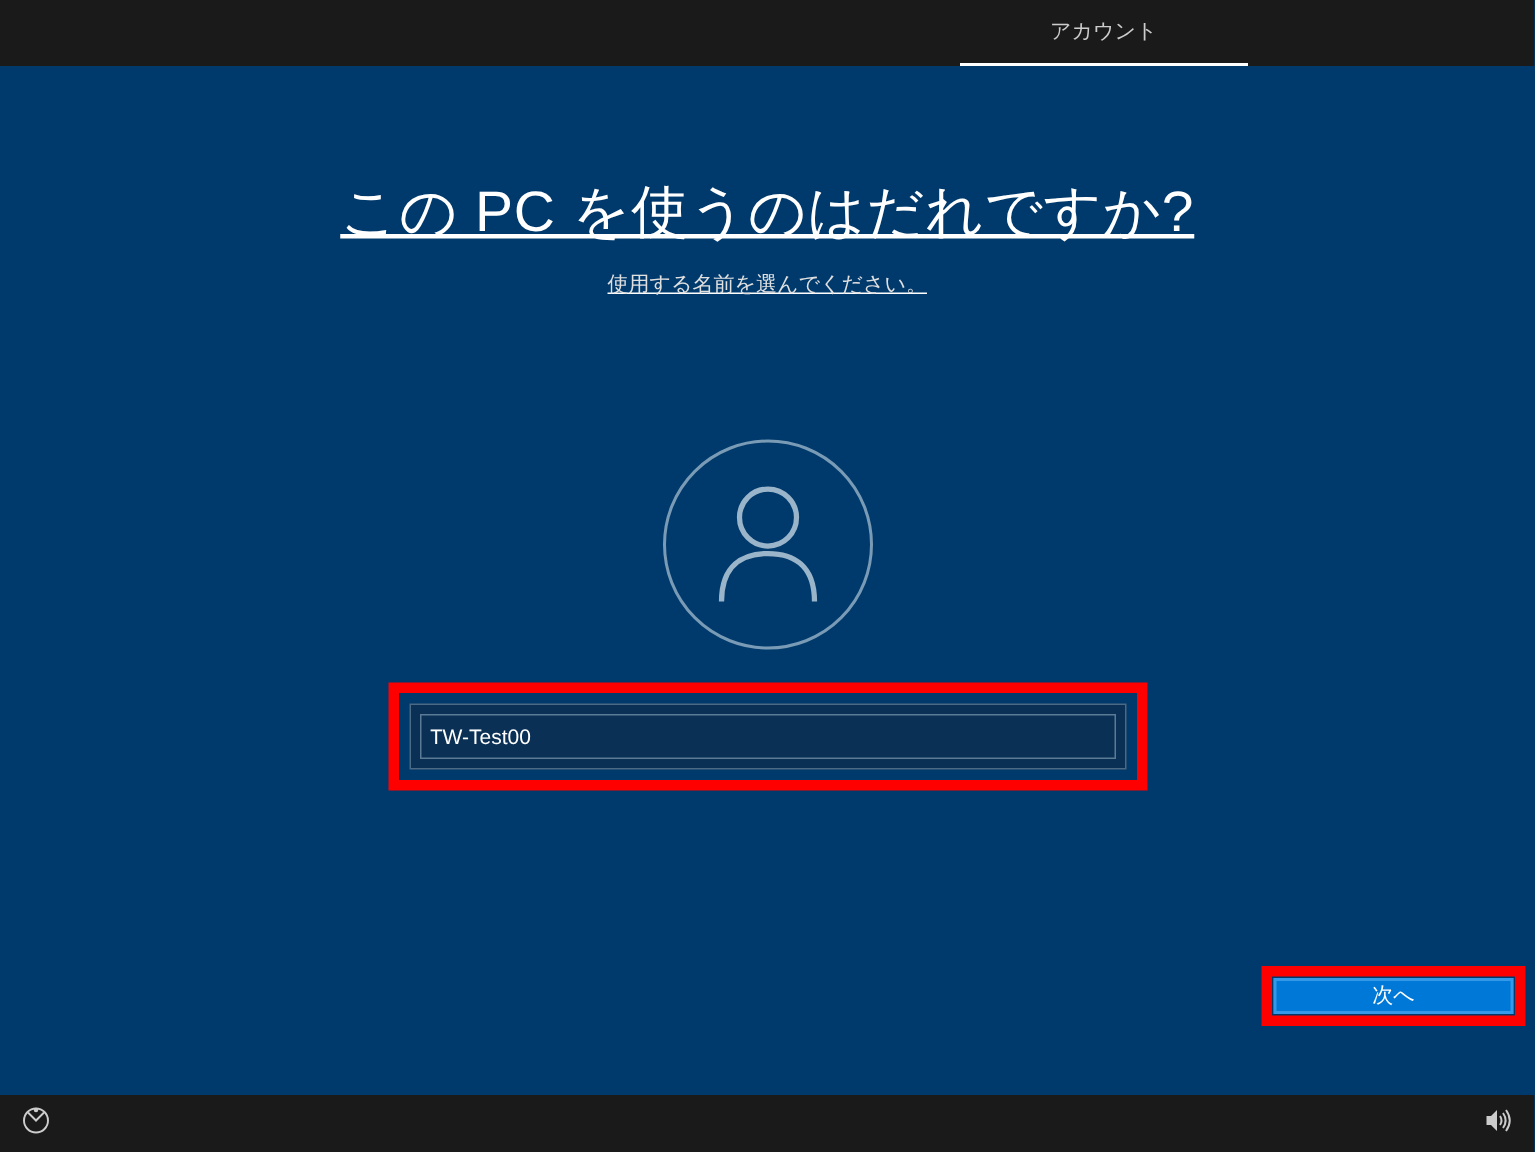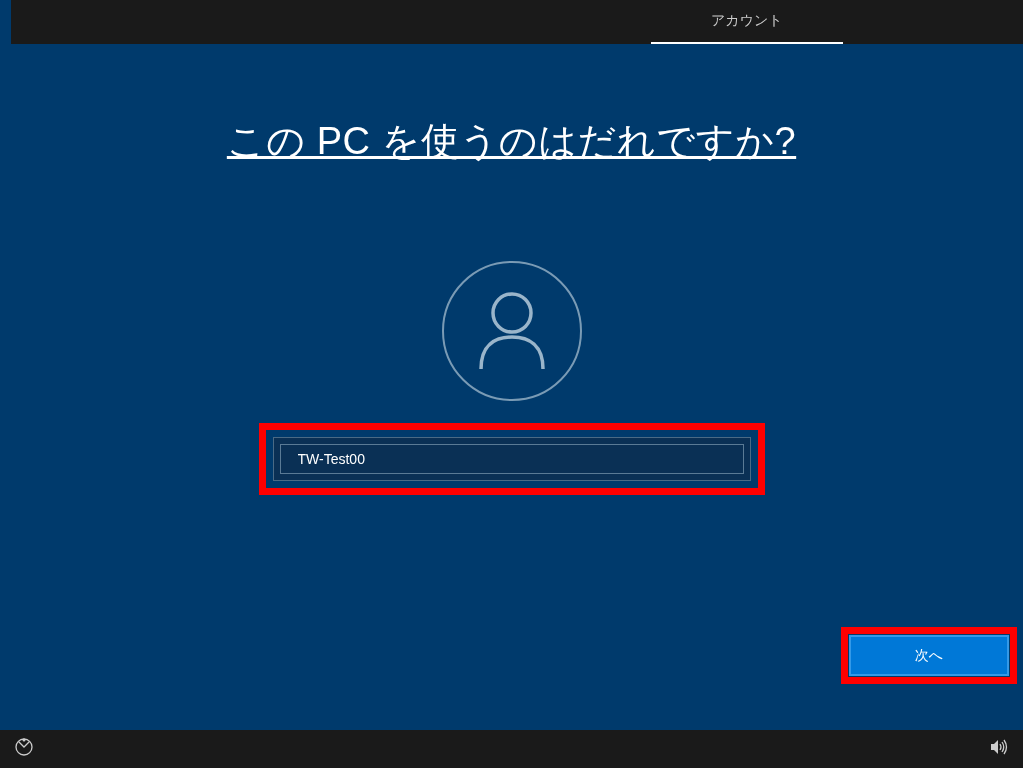--- a/index.html
+++ b/index.html
@@ -16,21 +16,20 @@
       overflow: hidden;
       position: relative;
     }
     .top-bar {
       height: 44px;
       background: #1a1a1a;
       display: flex;
       align-items: center;
       justify-content: center;
       position: relative;
-      margin-left: 11px;
     }
     .tab-container {
       position: absolute;
       left: 640px;
       top: 0;
       height: 100%;
       display: flex;
       align-items: center;
     }
     .tab {
@@ -96,41 +95,41 @@
       border: 1px solid #4a6a85;
       background: #0a3055;
     }
     .username-input {
       width: 100%;
       height: 30px;
       background: #0a3055;
       border: 1px solid #5a7a95;
       color: #ffffff;
       font-size: 14px;
-      padding: 0 17px;
+      padding: 0 6px;
       outline: none;
       font-family: inherit;
     }
     .next-button-wrapper {
       position: absolute;
       right: 14px;
       bottom: 54px;
     }
     .highlight-box-button {
       position: absolute;
       top: -8px;
       left: -8px;
       right: -8px;
       bottom: -8px;
       border: 7px solid #ff0000;
       pointer-events: none;
     }
     .next-button {
       width: 160px;
-      height: 41px;
+      height: 24px;
       background: #0078d7;
       border: 2px solid #3399e8;
       color: #ffffff;
       font-size: 14px;
       cursor: pointer;
       font-family: inherit;
     }
     .bottom-bar {
       position: absolute;
       bottom: 0;
@@ -156,20 +155,21 @@
 <body>
 
 <div class="top-bar">
   <div class="tab-container">
     <div class="tab">アカウント</div>
   </div>
 </div>
 
 <div class="main-content">
   <h1 class="title">この PC を使うのはだれですか?</h1>
+  <p class="subtitle">使用する名前を選んでください。</p>
 
   <div class="avatar-container">
     <div class="avatar-circle">
       <svg viewBox="0 0 74 80" fill="none" stroke="#9ab5ca" stroke-width="3.5">
         <circle cx="37" cy="22" r="19"></circle>
         <path d="M 6 78 C 6 54 20 46 37 46 C 54 46 68 54 68 78"></path>
       </svg>
     </div>
   </div>
 

